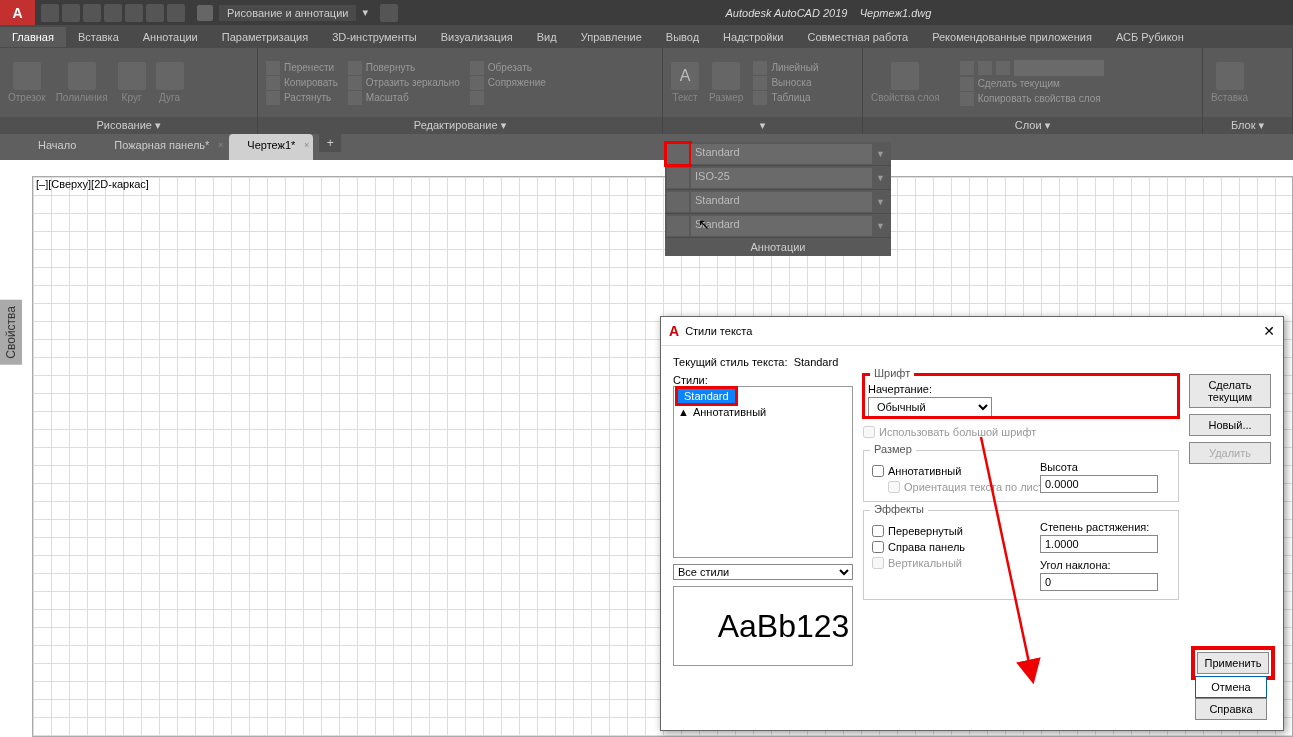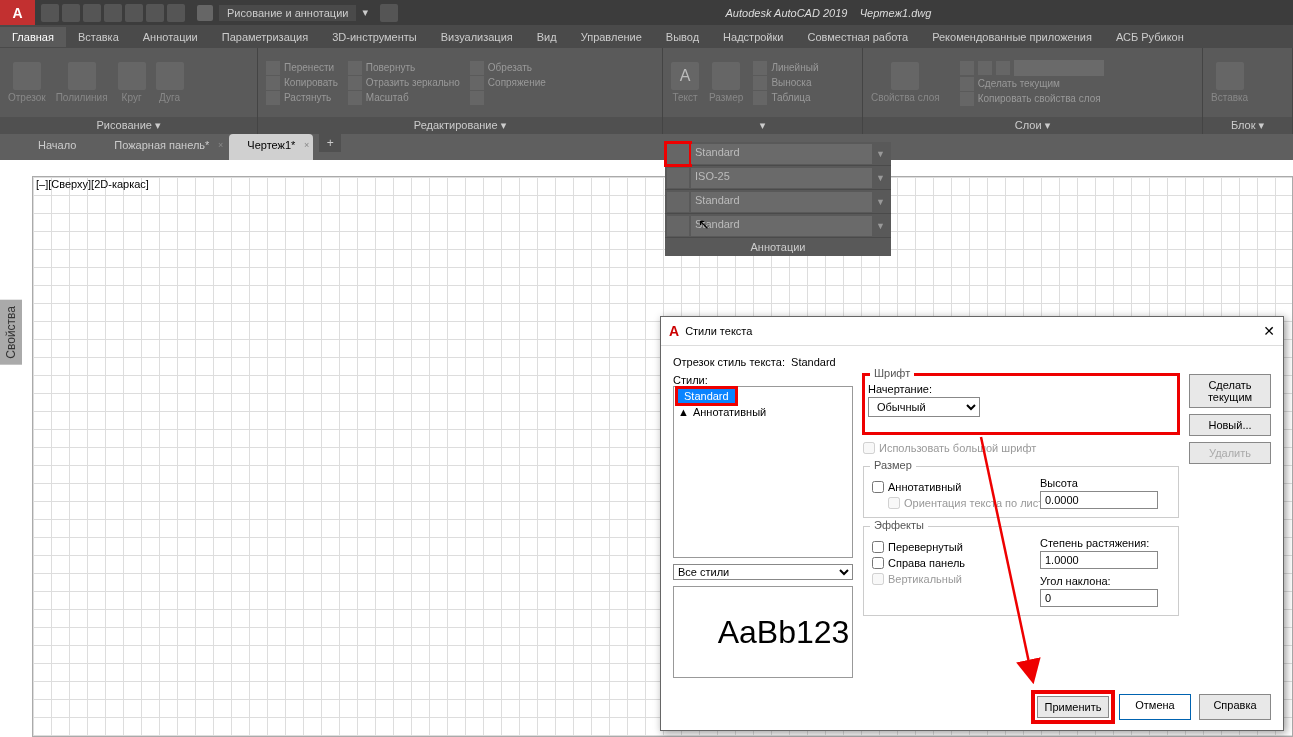--- a/index.html
+++ b/index.html
@@ -61,38 +61,38 @@
 .dlg-title .x { margin-left:auto; font-size:14px; cursor:default; }
 .dlg-body { padding:10px 12px; }
 .cur-style { margin-bottom:6px; }
 .cols { display:flex; gap:10px; }
 .leftcol { width:180px; }
 .stylelist { border:1px solid #999; height:172px; background:#fff; font-size:11px; }
 .stylelist .item { padding:1px 4px; display:flex; align-items:center; gap:4px; }
 .stylelist .item.sel { background:#0a84ff; color:#fff; display:inline-block; margin:2px 4px; outline:3px solid #e00; padding:1px 6px; }
 .filter { display:flex; width:100%; margin-top:6px; }
 .filter select { flex:1; font-size:11px; padding:0; }
-.preview { border:1px solid #999; height:92px; margin-top:6px; display:flex; align-items:center; justify-content:center; font-family:"Arial Narrow",Arial; font-size:32px;padding-left:41px; }
+.preview { border:1px solid #999; height:80px; margin-top:6px; display:flex; align-items:center; justify-content:center; font-family:"Arial Narrow",Arial; font-size:32px;padding-left:41px; }
 .midcol { flex:1; position:relative; }
 .group { border:1px solid #ccc; padding:6px 8px 8px 8px; margin-bottom:8px; position:relative; }
 .group .legend { position:absolute; top:-8px; left:6px; background:#fff; padding:0 4px; color:#555; }
 .fieldrow { display:flex; align-items:center; gap:8px; margin-top:4px; flex-wrap:wrap; }
 .fieldcol { display:flex; flex-direction:column; gap:2px; }
 .fieldrow label { white-space:nowrap; }
 .selctl,.txtctl { border:1px solid #888; padding:2px 4px; font-size:11px; background:#fff; }
 .selctl { width:168px; }
 .txtctl { width:118px; }
 .hlbox { outline:3px solid #e00; outline-offset:-2px; padding:4px; }
 .chk { display:flex; align-items:flex-start; gap:4px; margin-top:4px; }
 .chk input { width:12px; height:12px; }
 .dimmed { color:#999; }
 .rightcol { width:82px; display:flex; flex-direction:column; gap:6px; }
 .btn { border:1px solid #888; background:#e8e8e8; padding:4px 0; text-align:center; font-size:11px; cursor:default; }
 .btn.dim { color:#aaa; }
-.dlg-foot { position:absolute; bottom:10px; right:12px; display:flex; gap:8px; }
+.dlg-foot { position:absolute; bottom:10px; right:12px; display:flex; gap:0;flex-direction:column; }
 .dlg-foot .btn { width:72px; }
 .dlg-foot .btn.primary { border:1px solid #0063b1; background:#fff; }
 .dlg-foot .hlwrap { outline:4px solid #e00; padding:2px; }
 
 svg.arrow { position:absolute; pointer-events:none; }
 </style>
 </head>
 <body>
 
 <div class="titlebar">
@@ -307,46 +307,46 @@
 <div class="cursor-arrow">↖</div>
 
 <div class="dialog">
   <div class="dlg-title">
     <span class="a">A</span>
     <span>Стили текста</span>
     <span class="x">✕</span>
   </div>
   <div class="dlg-body">
     <div class="cur-style">
-      <span>Отрезок стиль текста:</span>&nbsp;
+      <span>Текущий стиль текста:</span>&nbsp;
       <span>Standard</span>
     </div>
     <div class="cols">
       <div class="leftcol">
         <div>Стили:</div>
         <div class="stylelist">
           <div class="item sel">Standard</div>
           <div class="item">
               <span>▲</span>
               <span>Аннотативный</span>
             </div>
         </div>
         <div class="filter">
             <select class="selctl" style="width:100%"><option>Все стили</option></select>
           </div>
         <div class="preview">AaBb123</div>
       </div>
 
       <div class="midcol">
-        <div class="group hlbox" style="padding-bottom:16px">
+        <div class="group hlbox" style="padding-bottom:0">
           <span class="legend">Шрифт</span>
           <div class="fieldrow">
             <div class="fieldcol">
               <label>Начертание:</label>
-              <select class="selctl" style="width:112px"><option>Обычный</option></select>
+              <select class="selctl" style="width:124px"><option>Обычный</option></select>
             </div>
           </div>
         </div>
         <div class="chk dimmed">
             <input type="checkbox" disabled="" style="">
             <label>Использовать большой шрифт</label>
           </div>
 
         <div class="group" style="margin-top:12px">
           <span class="legend">Размер</span>

